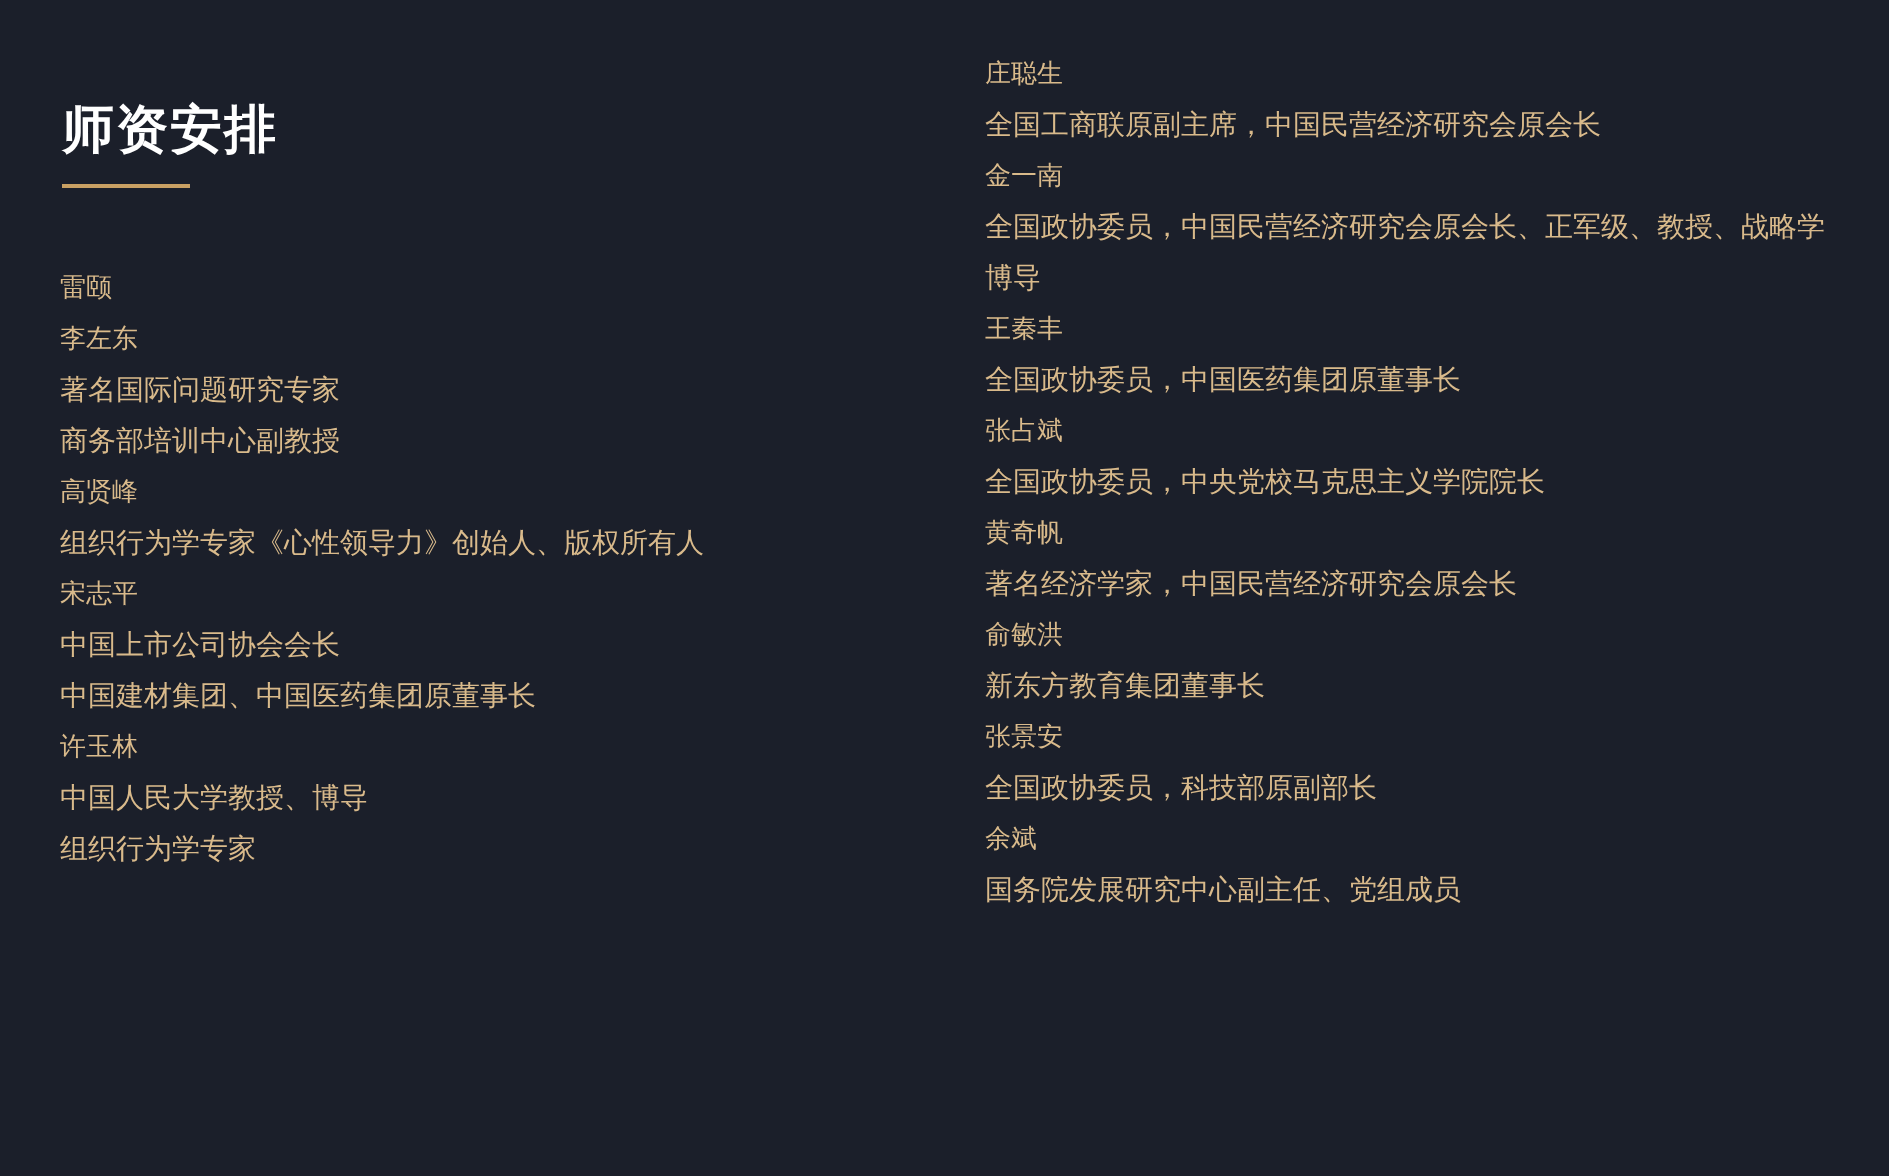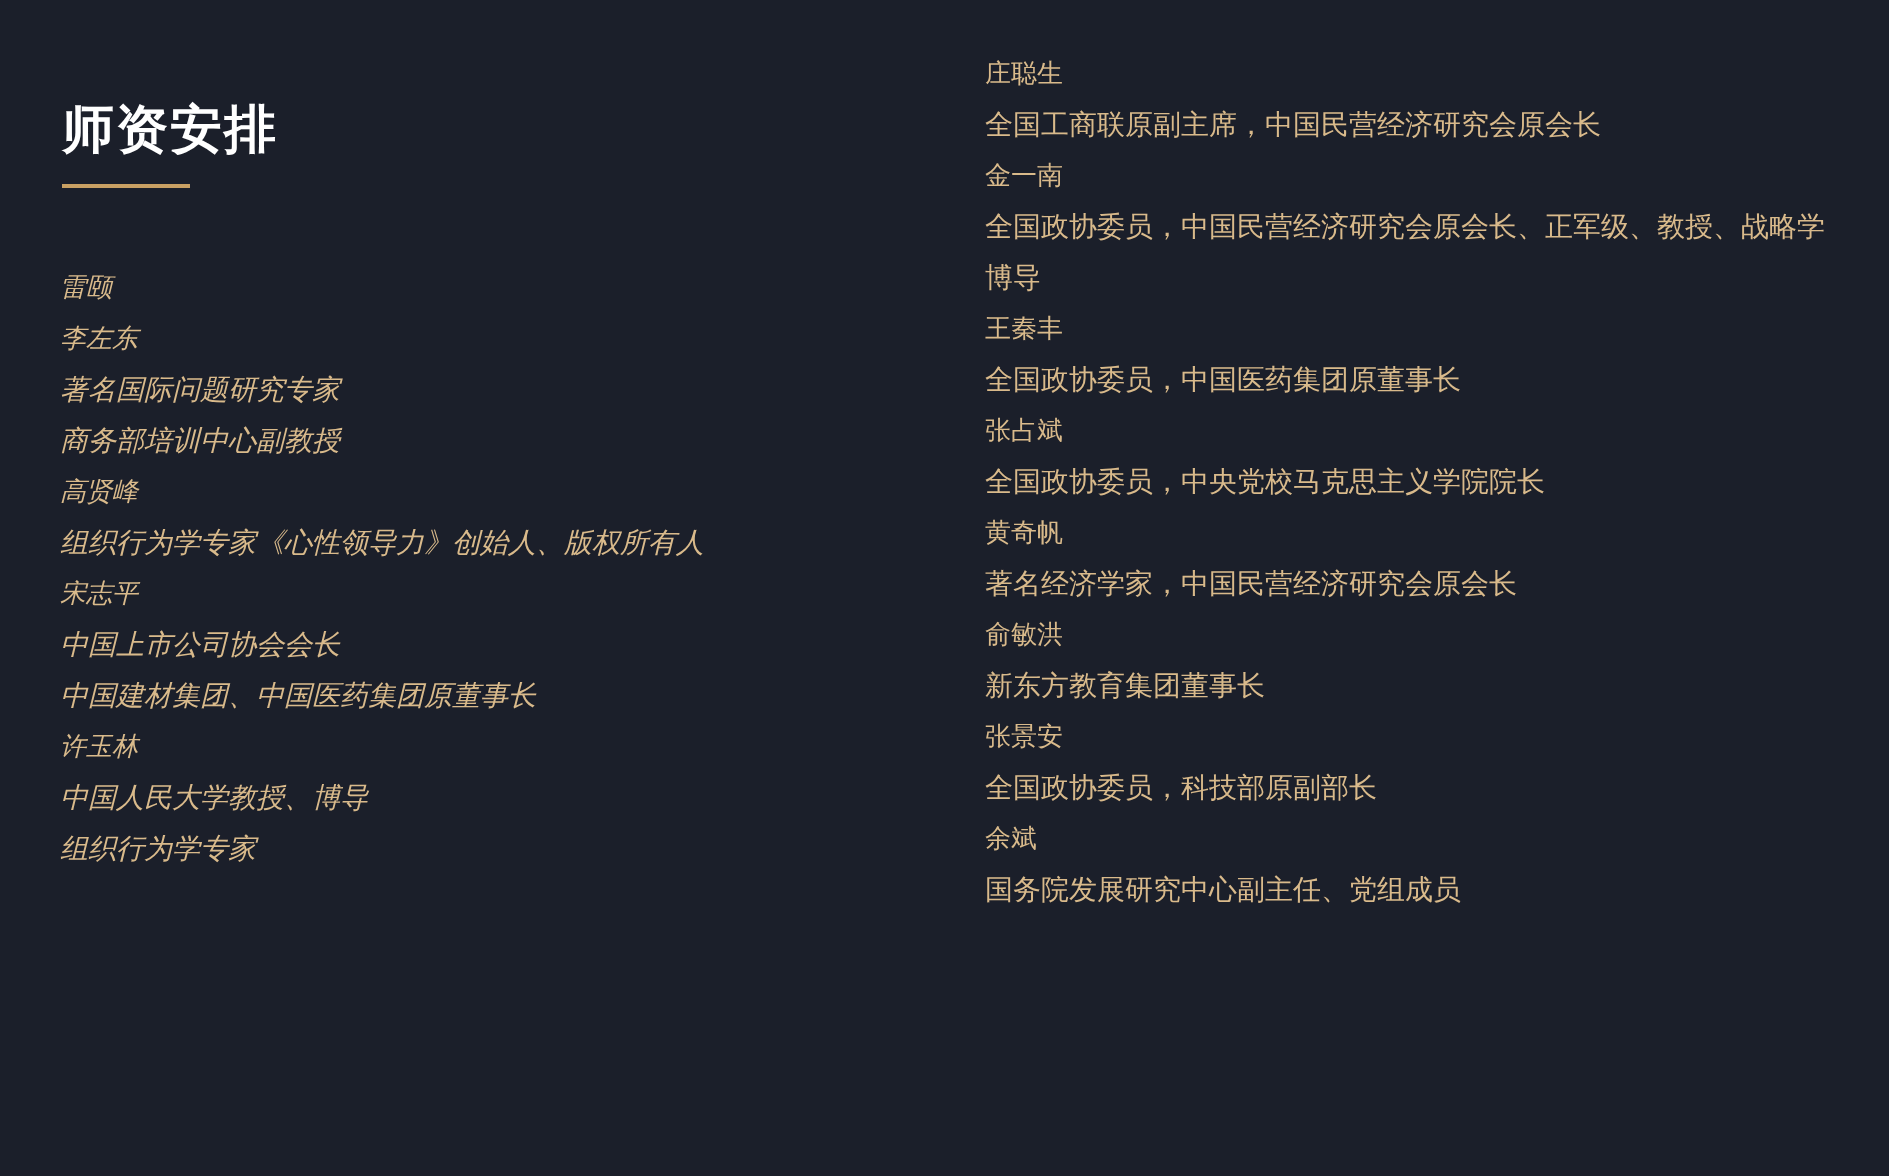--- a/index.html
+++ b/index.html
@@ -51,21 +51,20 @@
   }
   .col {
     position: absolute;
     top: 0;
     box-sizing: border-box;
   }
   .col-left {
     left: 60px;
     top: 262px;
     width: 830px;
-    font-style: italic;
   }
   .col-right {
     left: 985px;
     top: 48px;
     width: 860px;
   }
   .entry {
     margin: 0 0 0 0;
   }
   .name {

